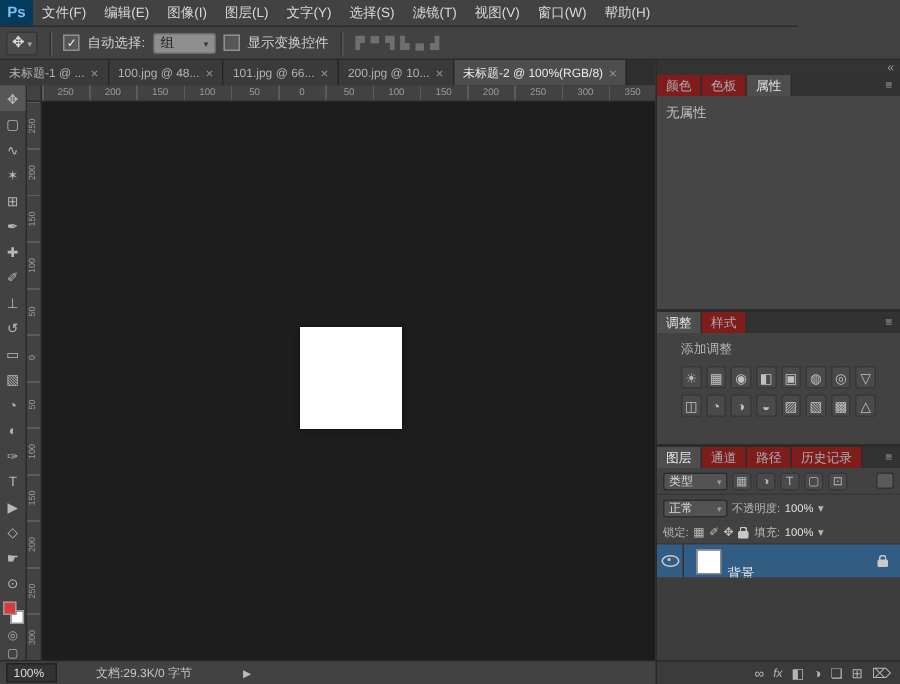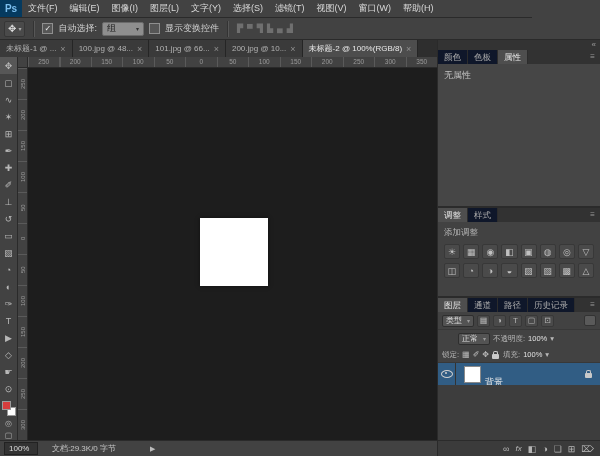--- a/index.html
+++ b/index.html
@@ -55,42 +55,42 @@
     background-image:repeating-linear-gradient(to bottom,#5a5a5a 0 1px,transparent 1px 31px);}
   .v-num{flex:0 0 31px;display:flex;align-items:center;justify-content:center;writing-mode:vertical-rl;transform:rotate(180deg);}
 
   
   #canvas{position:absolute;left:28px;top:68px;width:409px;height:372px;background:#1d1d1d;overflow:hidden;}
   #document-canvas{position:absolute;background:#fff;box-shadow:0 0 4px rgba(0,0,0,0.5);}
 
   
   #status-bar{position:absolute;left:0;top:440px;width:437px;height:16px;background:#424242;border-top:1px solid #2a2a2a;display:flex;align-items:center;padding:0 4px;box-sizing:border-box;}
   .zoom-box{background:#333;border:1px solid #222;padding:0 4px;height:11px;line-height:11px;font-size:8px;color:#ddd;min-width:24px;}
-  .doc-info{font-size:8px;color:#c6c6c6;margin-left:14px;white-space:nowrap;}
+  .doc-info{font-size:8px;color:#c6c6c6;margin-left:26px;white-space:nowrap;}
   .status-arrow{font-size:7px;color:#bbb;margin-left:34px;}
 
   
   #right-panel{position:absolute;left:437px;top:40px;width:163px;height:416px;background:#3c3c3c;border-left:1px solid #2a2a2a;box-sizing:border-box;display:flex;flex-direction:column;overflow:hidden;}
   .dock-header{height:10px;flex:0 0 10px;background:#333;display:flex;justify-content:flex-end;align-items:center;padding:0 4px;}
   .collapse{font-size:8px;color:#9c9c9c;line-height:10px;}
   .ptab-row{height:14px;flex:0 0 14px;background:#323232;display:flex;align-items:stretch;}
   .ptabs{display:flex;flex:1;overflow:hidden;}
-  .ptab{padding:0 6px;line-height:14px;font-size:8.5px;color:#ababab;background:#0f172a;border-right:1px solid #2c2c2c;white-space:nowrap;}
+  .ptab{padding:0 6px;line-height:14px;font-size:8.5px;color:#ababab;background:#7f1d1d;border-right:1px solid #2c2c2c;white-space:nowrap;}
   .ptab.active{background:#4e4e4e;color:#e8e8e8;}
   .pmenu{width:15px;text-align:center;line-height:14px;color:#9a9a9a;font-size:8px;}
   .props-content{flex:0 0 144px;background:#464646;border-bottom:2px solid #2b2b2b;padding:5px 6px;font-size:9px;color:#c2c2c2;box-sizing:border-box;}
-  .adj-content{flex:0 0 76px;background:#424242;border-bottom:2px solid #2b2b2b;padding:3px 6px;box-sizing:border-box;}
+  .adj-content{flex:0 0 76px;background:#424242;border-bottom:2px solid #2b2b2b;padding:3px 16px;box-sizing:border-box;}
   .adj-label{font-size:8.5px;color:#b5b5b5;margin:2px 0 5px;}
   .adj-row{display:flex;gap:3px;margin-bottom:4px;}
   .adj-icon{width:15px;height:13px;display:flex;align-items:center;justify-content:center;font-size:9px;color:#c0c0c0;background:#4a4a4a;border:1px solid #383838;border-radius:2px;}
   .filter-row{flex:0 0 17px;display:flex;align-items:center;gap:3px;padding:0 4px;background:#424242;border-bottom:1px solid #383838;}
-  .combo.small{height:12px;font-size:8px;padding:0 3px;gap:5px;}
+  .combo.small{height:12px;font-size:8px;padding:0 3px;gap:16px;}
   .ficon{width:13px;height:12px;font-size:8px;color:#b5b5b5;background:#4a4a4a;border:1px solid #383838;display:flex;align-items:center;justify-content:center;border-radius:2px;box-sizing:border-box;}
   .filter-toggle{margin-left:auto;width:10px;height:9px;border-radius:2px;background:#5a5a5a;border:1px solid #333;}
-  .blend-row{flex:0 0 17px;display:flex;align-items:center;gap:3px;padding:0 20px;background:#424242;}
+  .blend-row{flex:0 0 17px;display:flex;align-items:center;gap:3px;padding:0 4px;background:#424242;}
   .mini-label{font-size:7.5px;color:#b8b8b8;white-space:nowrap;}
   .mini-value{font-size:7.5px;color:#e0e0e0;}
   .lock-row{flex:0 0 15px;display:flex;align-items:center;gap:3px;padding:0 4px;background:#424242;border-bottom:1px solid #383838;}
   .lkicons{display:flex;gap:3px;align-items:center;}
   .lkicon{font-size:8px;color:#bdbdbd;}
   .lock-shape{position:relative;width:7px;height:5px;background:#c9c9c9;border-radius:1px;display:inline-block;margin-top:3px;}
   .lock-shape::before{content:"";position:absolute;left:1px;top:-3px;width:3px;height:3px;border:1px solid #c9c9c9;border-bottom:none;border-radius:2px 2px 0 0;}
   .layer-list{flex:0 0 22px;background:#3d3d3d;}
   .layer-row{height:22px;display:flex;align-items:center;gap:5px;}
   .eye-cell{width:18px;height:22px;display:flex;align-items:center;justify-content:center;border-right:1px solid #333;box-sizing:border-box;flex:0 0 18px;}

